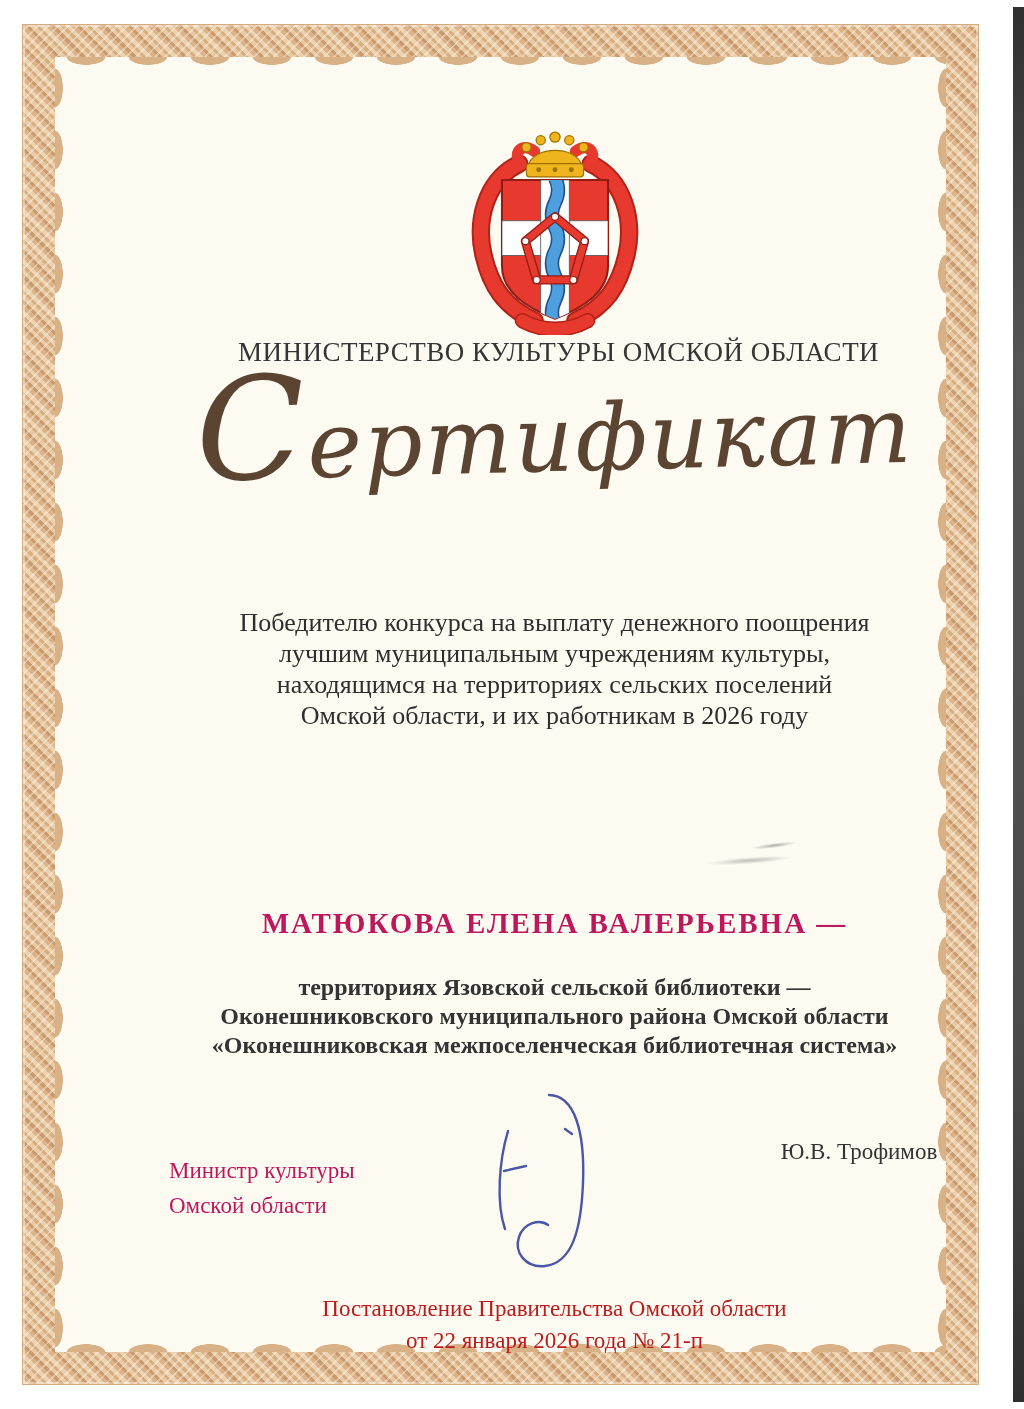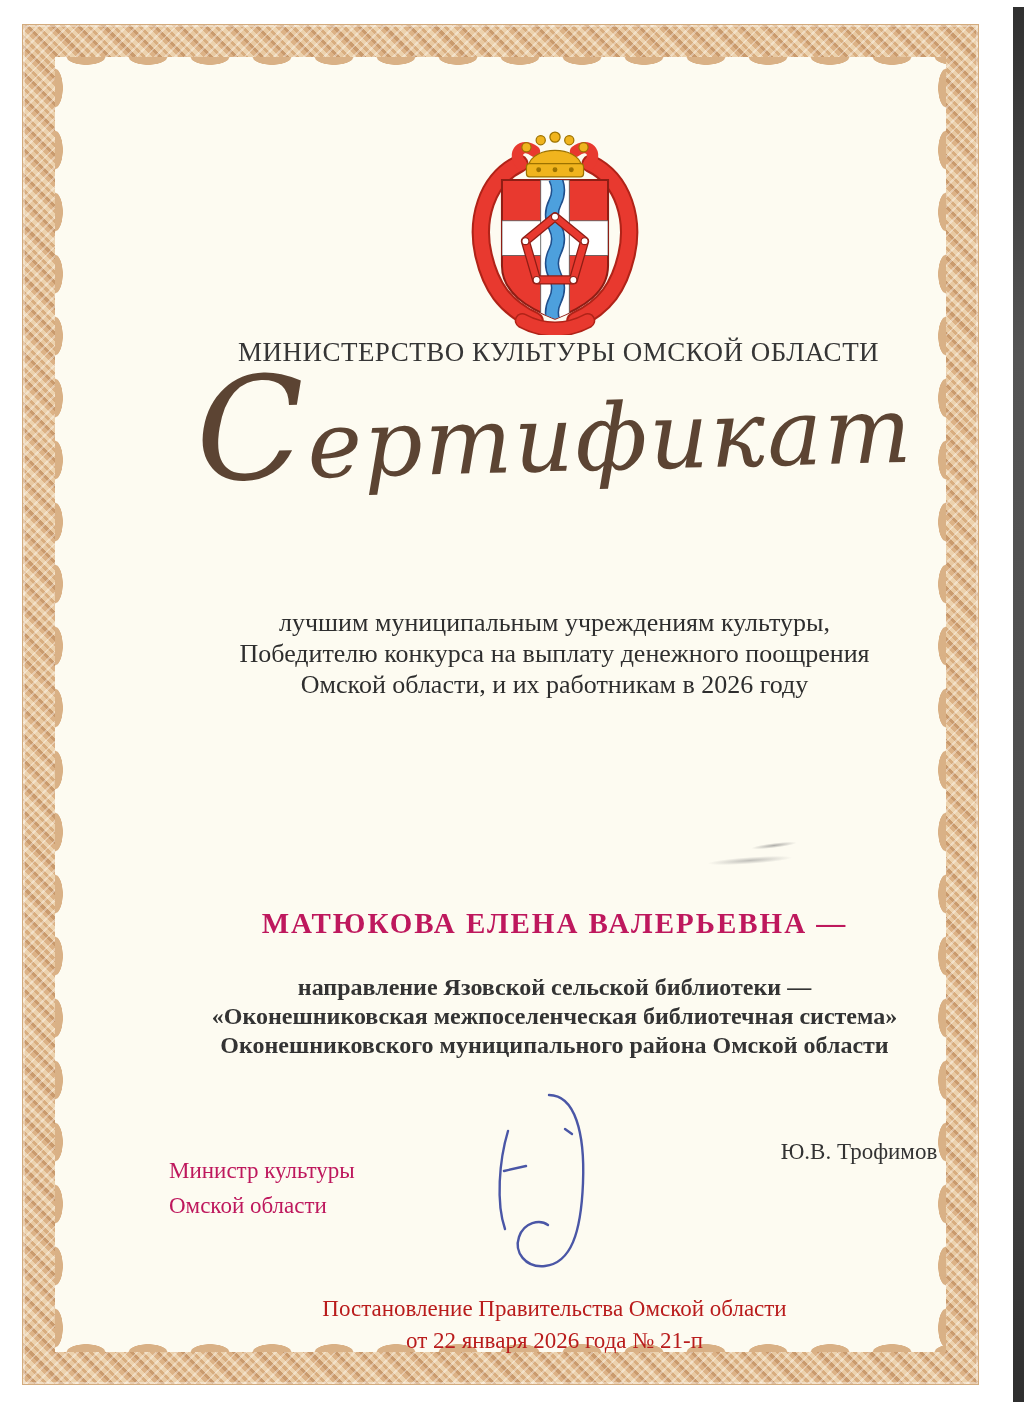--- a/index.html
+++ b/index.html
@@ -144,35 +144,36 @@
             <circle cx="108" cy="146" r="3.4" fill="#fff" stroke="#8f1d14" stroke-width="1"></circle>
             <circle cx="119" cy="108" r="3.4" fill="#fff" stroke="#8f1d14" stroke-width="1"></circle>
           </g>
         </svg>
 
         <div class="ministry">МИНИСТЕРСТВО КУЛЬТУРЫ ОМСКОЙ ОБЛАСТИ</div>
 
         <div class="cert-title">Сертификат</div>
 
         <div class="block intro">
+          <div>Победителю конкурса на выплату денежного поощрения</div>
           <div>лучшим муниципальным учреждениям культуры,</div>
-          <div>Победителю конкурса на выплату денежного поощрения</div>
+          <div>находящимся на территориях сельских поселений</div>
           <div>Омской области, и их работникам в 2026 году</div>
         </div>
 
 
         <div class="smudge1"></div>
         <div class="smudge2"></div>
 
         <div class="block name">МАТЮКОВА ЕЛЕНА ВАЛЕРЬЕВНА —</div>
 
         <div class="block details">
-          <div>направление Язовской сельской библиотеки —</div>
+          <div>территориях Язовской сельской библиотеки —</div>
+          <div>Оконешниковского муниципального района Омской области</div>
           <div>«Оконешниковская межпоселенческая библиотечная система»</div>
-          <div>Оконешниковского муниципального района Омской области</div>
         </div>
 
         <div class="minister">
           <div>Министр культуры</div>
           <div>Омской области</div>
         </div>
 
         <svg class="sig" viewBox="0 0 140 182">
           <g fill="none" stroke="#4a56a6" stroke-width="2.4" stroke-linecap="round">
             <path d="M72,4 C98,4 108,42 106,92 C104,142 94,172 68,175 C48,177 37,161 42,146 C47,131 63,128 71,134"></path>

